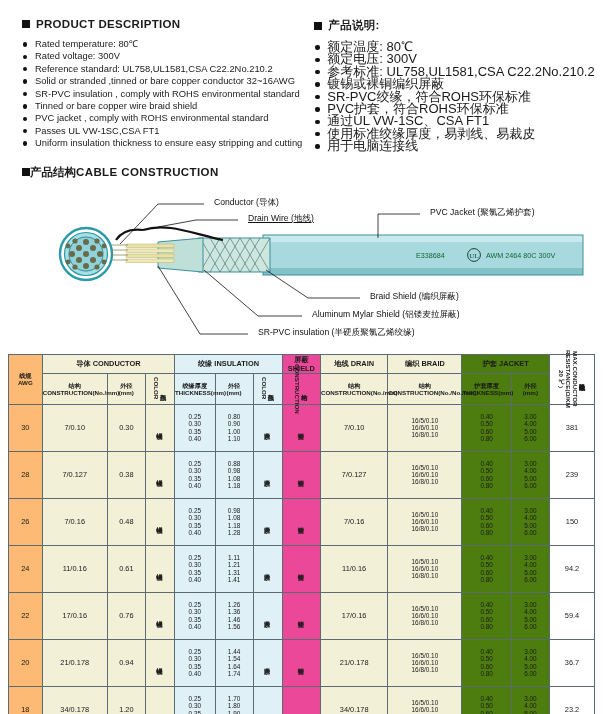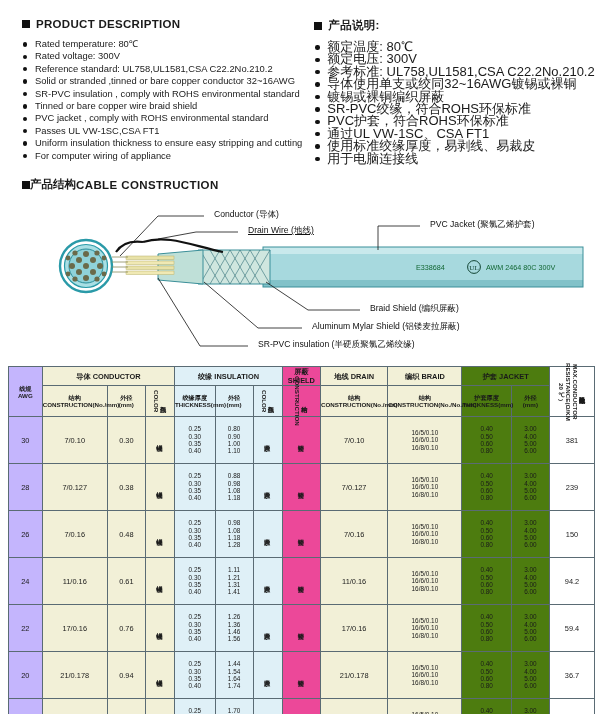--- a/index.html
+++ b/index.html
@@ -104,21 +104,21 @@
     height: 13px;
     font-size: 7.4px;
   }
   .grp-head .cnlab { font-size: 7.2px; }
   .sub-head {
     background: #bfe3ea;
     height: 30px;
     font-size: 6.5px;
     line-height: 7.6px;
   }
-  .awg-col { background: #c4b5fd; width: 30px; }
+  .awg-col { background: #fdba74; width: 30px; }
   .cond-col { background: #f2f0d7; }
   .ins-col { background: #dff0f7; }
   .shield-col { background: #ec4899; }
   .drain-col { background: #f2f0d7; }
   .braid-col { background: #f2f0d7; }
   .jacket-col { background: #4d7c0f; }
   .last-col { background: #ffffff; width: 40px; }
 
   td.rowcell { height: 46px; }
   .stack {
@@ -166,33 +166,31 @@
       <ul class="bullets">
         <li>Rated temperature: 80℃</li>
         <li>Rated voltage: 300V</li>
         <li>Reference standard: UL758,UL1581,CSA C22.2No.210.2</li>
         <li>Solid or stranded ,tinned or bare copper conductor 32~16AWG</li>
         <li>SR-PVC insulation , comply with ROHS environmental standard</li>
         <li>Tinned or bare copper wire braid shield</li>
         <li>PVC jacket , comply with ROHS environmental standard</li>
         <li>Passes UL VW-1SC,CSA FT1</li>
         <li>Uniform insulation thickness to ensure easy stripping and cutting</li>
-        <li>For computer wiring of appliance</li>
       </ul>
     </div>
     <div class="desc-col cn">
       <div class="sec-title">
         <span class="sq"></span>
         <span>产品说明:</span>
       </div>
       <ul class="bullets">
         <li>额定温度: 80℃</li>
         <li>额定电压: 300V</li>
         <li>参考标准: UL758,UL1581,CSA C22.2No.210.2</li>
-        <li>导体使用单支或绞同32~16AWG镀锡或裸铜</li>
         <li>镀锡或裸铜编织屏蔽</li>
         <li>SR-PVC绞缘，符合ROHS环保标准</li>
         <li>PVC护套，符合ROHS环保标准</li>
         <li>通过UL VW-1SC、CSA FT1</li>
         <li>使用标准绞缘厚度，易剥线、易裁皮</li>
         <li>用于电脑连接线</li>
       </ul>
     </div>
   </div>
 

